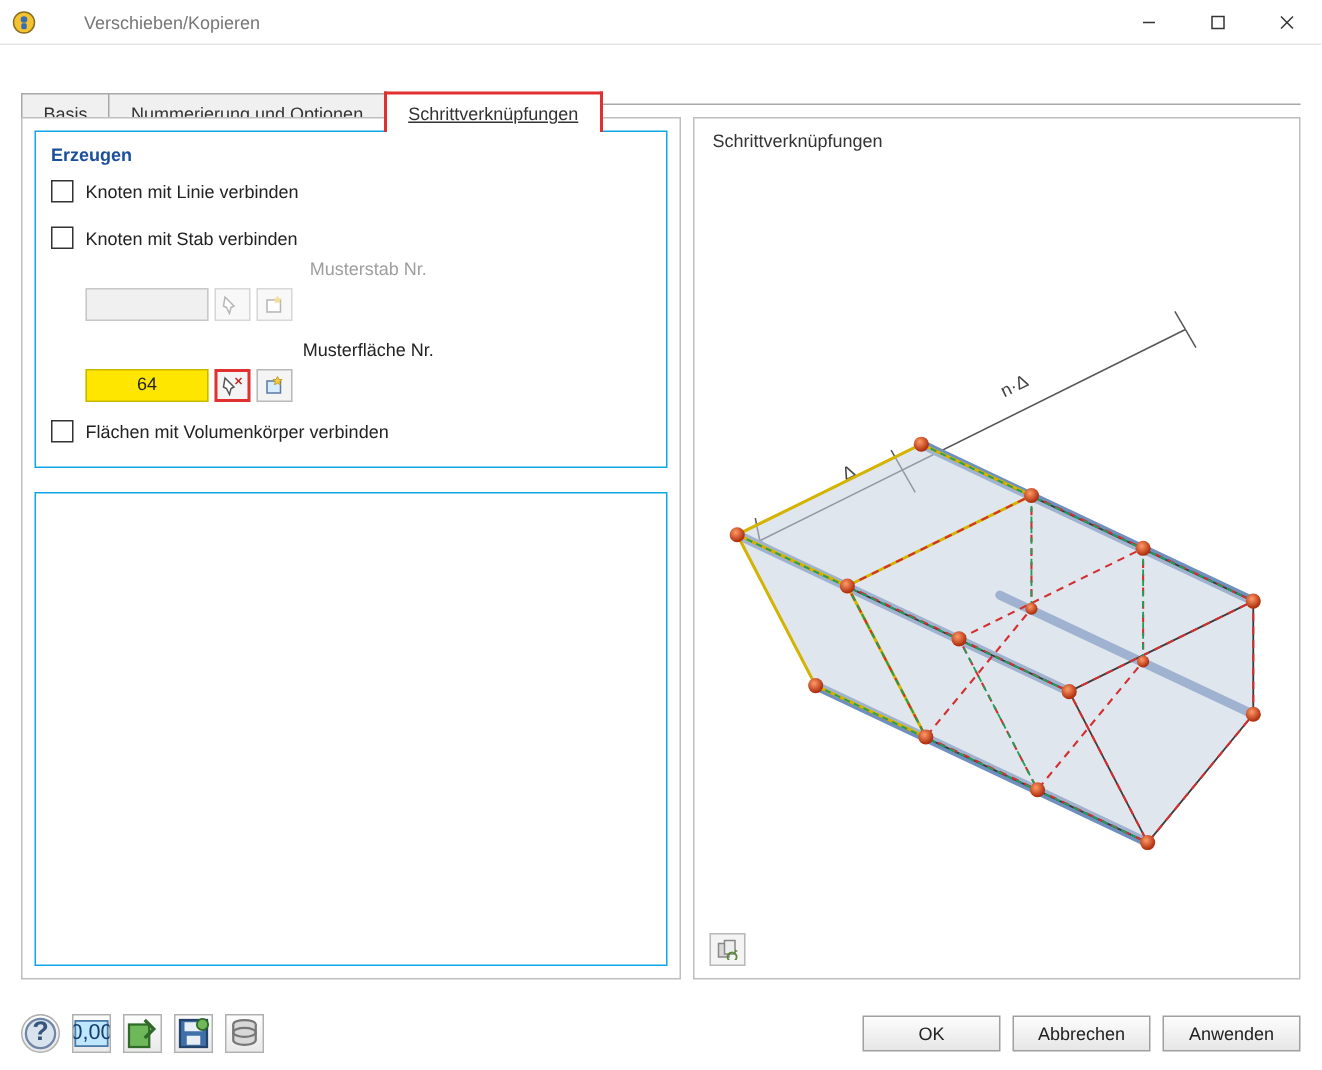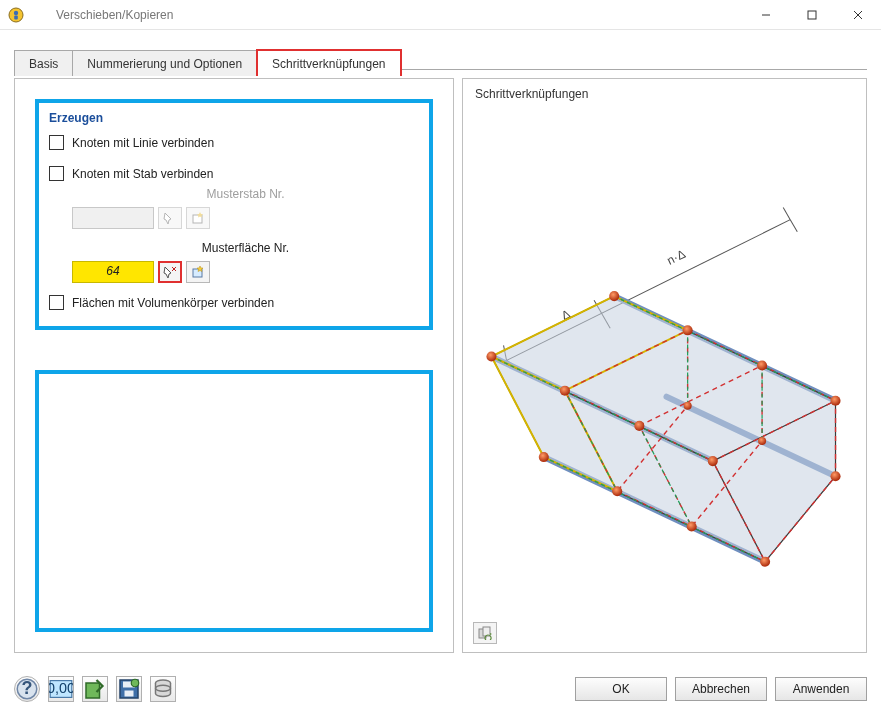--- a/index.html
+++ b/index.html
@@ -33,39 +33,39 @@
   
   .tab-strip {
     display: flex; align-items: flex-end; height: 30px;
     border-bottom: 1px solid #a8a8a8; margin: 10px 12px 0 12px;
     position: relative;
   }
   .tab {
     padding: 6px 14px 5px 14px; background: #fff;
     border: 1px solid #a8a8a8; border-bottom: none;
     margin-right: -1px; color: #333;
-    position: relative; top: 7px;
+    position: relative; top: 19px; text-decoration: underline;
   }
   .tab.inactive-bg { background: #f0f0f0; }
   .tab.active {
     border-color: #e03030; border-width: 2px; background: #fff;
     z-index: 2;
   }
 
   
   .panels {
     flex: 1; display: flex; padding: 8px 12px 12px 12px; gap: 8px;
   }
   .panel {
     border: 1px solid #bfbfbf; background: #fff; position: relative;
   }
   .panel-left { width: 440px; display: flex; flex-direction: column; }
   .panel-right { flex: 1; }
   .panel-sub {
-    border: 4px solid #0ea5e9; margin: 20px; padding: 8px 10px 10px 10px;
+    border: 1px solid #0ea5e9; margin: 8px; padding: 8px 10px 10px 10px;
   }
   .panel-sub.lower { flex: 1; }
   .panel-title {
     color: #1b4e9b; font-weight: 600; margin-bottom: 10px;
   }
   .panel-title-right {
     color: #333; font-weight: 400; padding: 8px 10px 0 12px;
   }
 
   
@@ -82,21 +82,21 @@
   .check-label { color: #222; }
   .check-label.disabled, .sub-label.disabled { color: #9e9e9e; }
   .sub-row { margin-left: 23px; display: flex; flex-direction: column; gap: 4px; margin-bottom: 12px; text-align: center; }
   .sub-label { color: #222; margin-bottom: 2px; }
   .input-row { display: flex; align-items: center; gap: 4px; }
   .num-input {
     width: 82px; height: 22px; border: 1px solid #a8a8a8; background: #fff;
     padding: 2px 4px; color: #222;
   }
   .num-input.disabled { background: #f0f0f0; color: #9e9e9e; border-color: #c8c8c8; }
-  .num-input.highlight { background: #ffe600; border-color: #c8b800; font-style: italic; }
+  .num-input.highlight { background: #ffe600; border-color: #c8b800; }
   .icon-btn {
     width: 24px; height: 22px; border: 1px solid #b8b8b8; background: #f4f4f4;
     display: inline-flex; align-items: center; justify-content: center;
   }
   .icon-btn.disabled { opacity: 0.55; }
   .icon-btn.active-red { border: 2px solid #e03030; }
   .icon-btn svg { width: 14px; height: 14px; }
 
   
   .preview {

